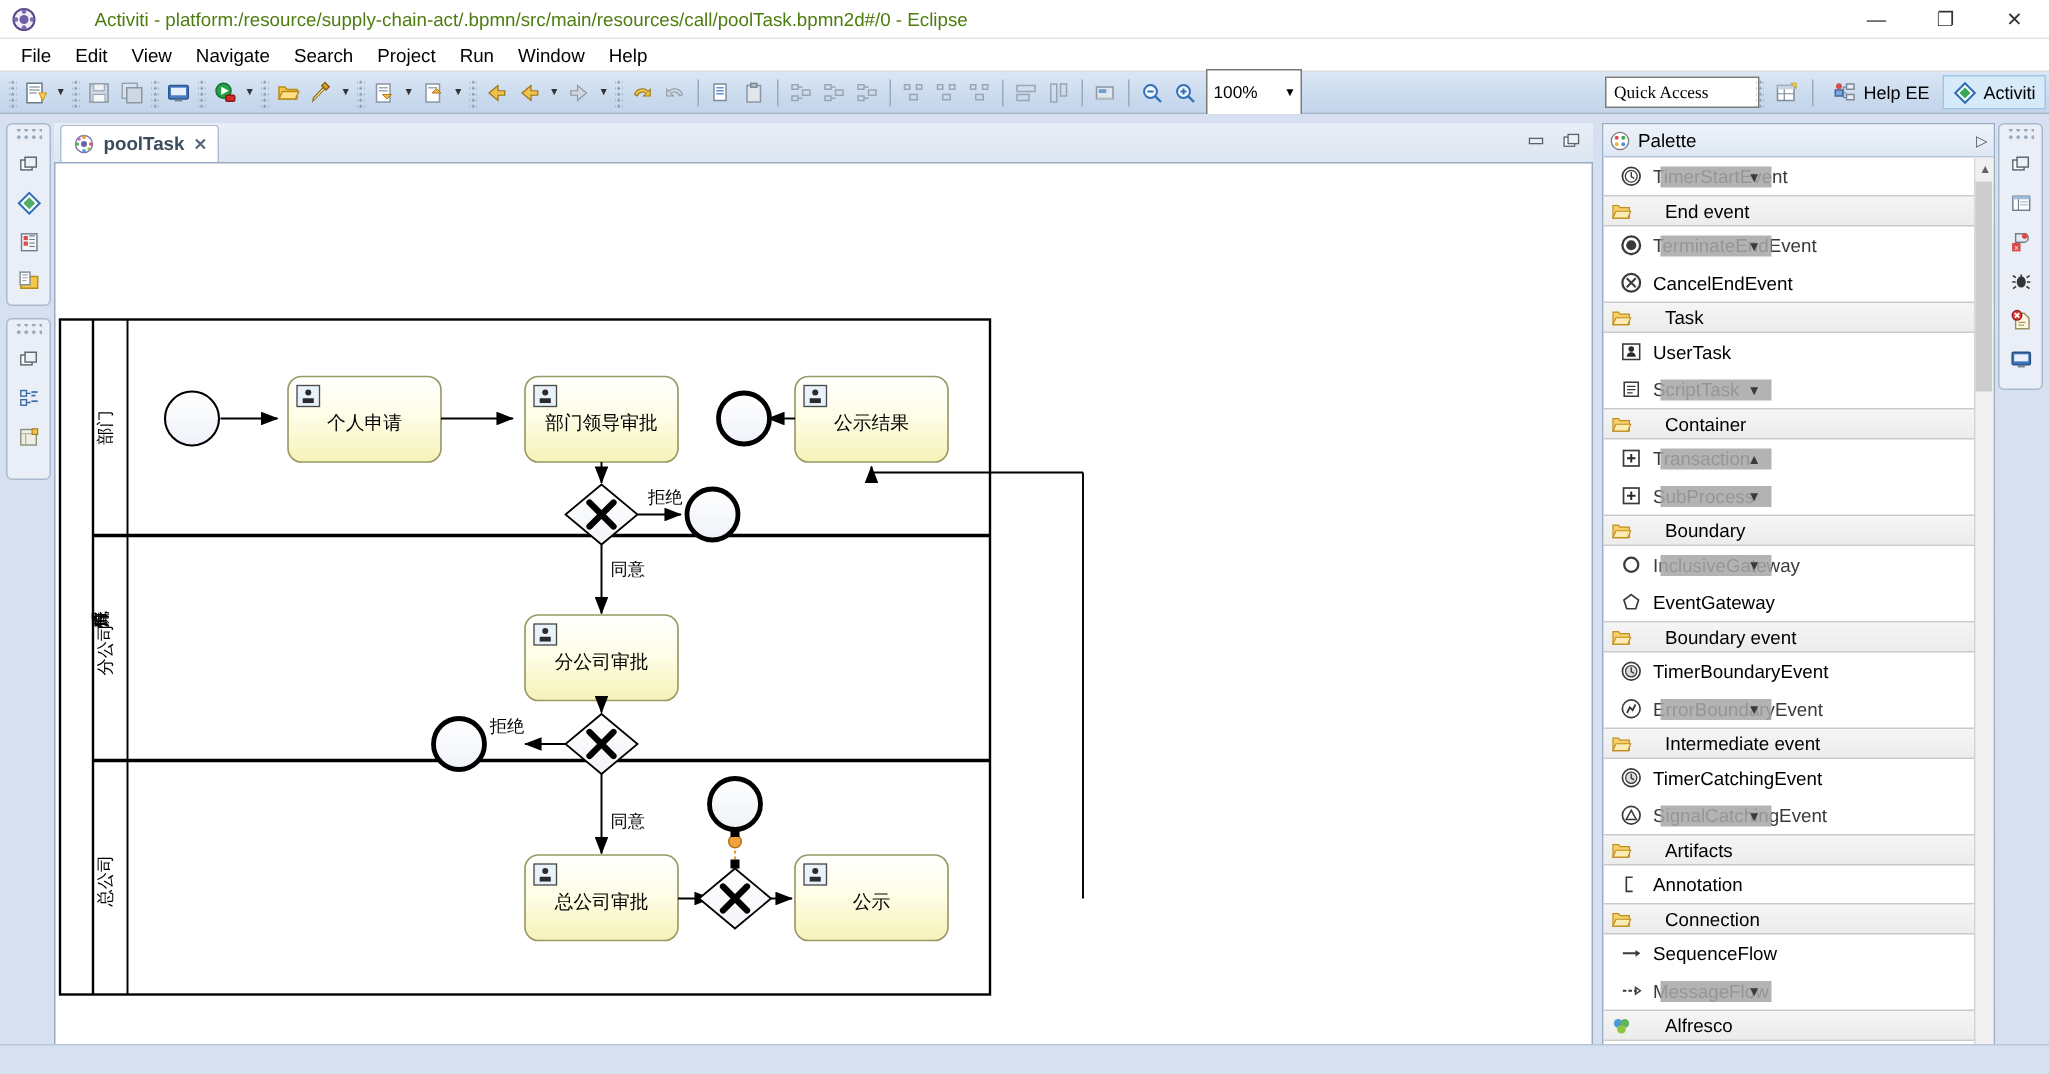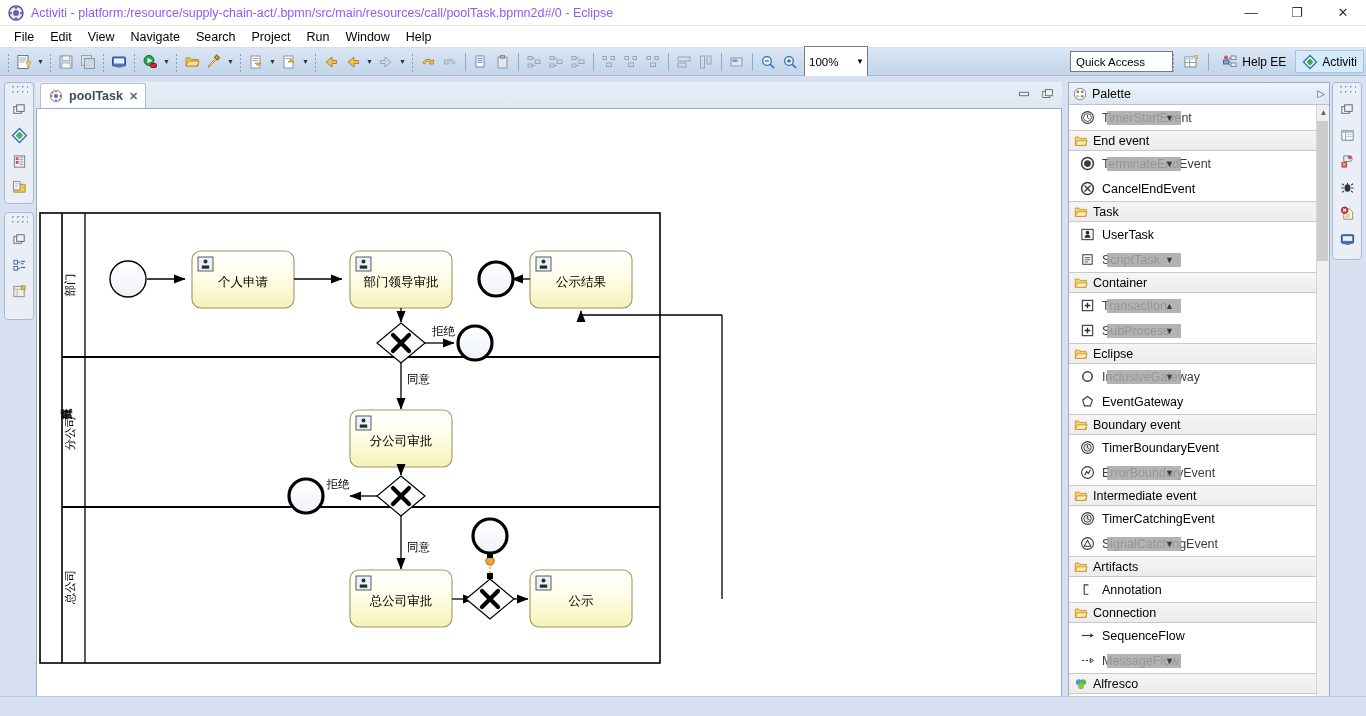--- a/index.html
+++ b/index.html
@@ -9,21 +9,21 @@
     font-family:"Liberation Sans", sans-serif;
     font-size:12px; color:#000;
     background:#d6e0f0;
   }
   
   #titlebar{
     height:26px; background:#ffffff; display:flex; align-items:center;
     border-bottom:1px solid #e3e3e3; position:relative;
   }
   #app-icon{ width:16px;height:16px;margin:0 7px 0 8px; flex:none;}
-  #title-text{ font-size:12.5px; color:#8b5cf6; white-space:nowrap;}
+  #title-text{ font-size:12.5px; color:#4d7c0f; white-space:nowrap;margin-left:32px;}
   #win-ctrls{ margin-left:auto; display:flex; height:26px;}
   .wc{ width:46px;height:26px; display:flex;align-items:center;justify-content:center;
        font-size:13px; color:#333; cursor:default;}
   
   #menubar{ height:22px; background:#fff; display:flex; align-items:center;
             padding-left:6px; border-bottom:1px solid #dcdcdc;}
   .menu-item{ padding:2px 8px; font-size:12.5px; cursor:default;}
   
   #toolbar{
     height:28px;
@@ -40,21 +40,21 @@
             background-image:radial-gradient(circle,#8c9cb0 1px,transparent 1px);
             background-size:3px 4px; background-position:1px 1px;}
   #zoombox{
     width:64px;height:32px;background:#fff;border:1px solid #7a7a7a;
     display:flex;align-items:center;padding-left:4px;font-size:11.5px;margin-left:3px;
   }
   #zoombox .zarrow{ margin-left:auto;margin-right:3px;font-size:8px;}
   #quick-access{
     position:absolute; right:193px; top:3px;
     width:103px;height:21px;background:#fff;border:1px solid #7a7a7a;
-    display:flex;align-items:center;padding-left:5px;font-size:11.5px;color:#000;
+    display:flex;align-items:center;padding-left:5px;font-size:11.5px;color:#000;font-family:Liberation Serif, serif;
   }
   #persp-area{ position:absolute; right:2px; top:2px; display:flex;align-items:center;gap:2px;}
   .persp{ display:flex;align-items:center;gap:4px;padding:2px 6px;height:23px;
           font-size:12px;cursor:default;border:1px solid transparent;}
   .persp.active{ background:#d7eaf9;border:1px solid #9dc5e4;}
   
   #main{ position:absolute; left:0; top:76px; width:1366px; height:640px;
          background:#d6e0f0;border-radius:19px; }
   
   .fastbar{ position:absolute; width:30px;
@@ -90,21 +90,21 @@
   #pal-head{
     height:22px;background:linear-gradient(to bottom,#eef3fa,#dde7f3);
     display:flex;align-items:center;padding:0 4px;gap:5px;
     border-bottom:1px solid #b6c4d6; font-size:12.5px;
   }
   #pal-head .pal-exp{ margin-left:auto;font-size:10px;color:#556;}
   #pal-body{ flex:1; overflow:hidden; position:relative;}
   .pal-cat{
     background:linear-gradient(to bottom,#f5f5f5,#ececec);
     border-top:1px solid #c9c9c9; border-bottom:1px solid #c9c9c9;
-    height:21px; display:flex;align-items:center;gap:5px;padding:0 5px;font-size:12.5px;
+    height:21px; display:flex;align-items:center;gap:22px;padding:0 5px;font-size:12.5px;
   }
   .pal-cat .cat-x{ margin-left:auto; font-size:9px;color:#667;}
   .pal-item{ height:25px; display:flex;align-items:center;gap:7px;padding-left:11px;
              font-size:12.5px;position:relative;text-align:right;}
   .pal-item.clipped{ color:#3a3a3a;}
   .clip-overlay{
     position:absolute; left:38px; top:6px; width:74px;height:14px;
     background:#a6a6a6; opacity:.85;
   }
   .clip-chev{ position:absolute; left:96px; top:8px; font-size:9px;color:#3a3a3a;}
@@ -782,21 +782,21 @@
         <span>SubProcess</span>
         <span class="clip-overlay"></span>
         <span class="clip-chev">▼</span>
       </div>
 
       <div class="pal-cat">
         <svg width="14" height="14" viewBox="0 0 16 16">
             <path d="M1.5 13V3.5h4.2l1.2 1.5H14V13z" fill="#f7d06a" stroke="#c08f1c" stroke-width=".9"></path>
             <path d="M1.5 13l2.3-5.2H15L12.8 13z" fill="#fdebb4" stroke="#c08f1c" stroke-width=".9"></path>
           </svg>
-        <span>Eclipse</span>
+        <span>Boundary</span>
         <span class="cat-x">◈</span>
       </div>
       <div class="pal-item clipped">
         <svg width="15" height="15" viewBox="0 0 16 16">
             <circle cx="8" cy="8" r="5" fill="#fff" stroke="#3a3a3a" stroke-width="1.6"></circle>
           </svg>
         <span>InclusiveGateway</span>
         <span class="clip-overlay"></span>
         <span class="clip-chev">▼</span>
       </div>

